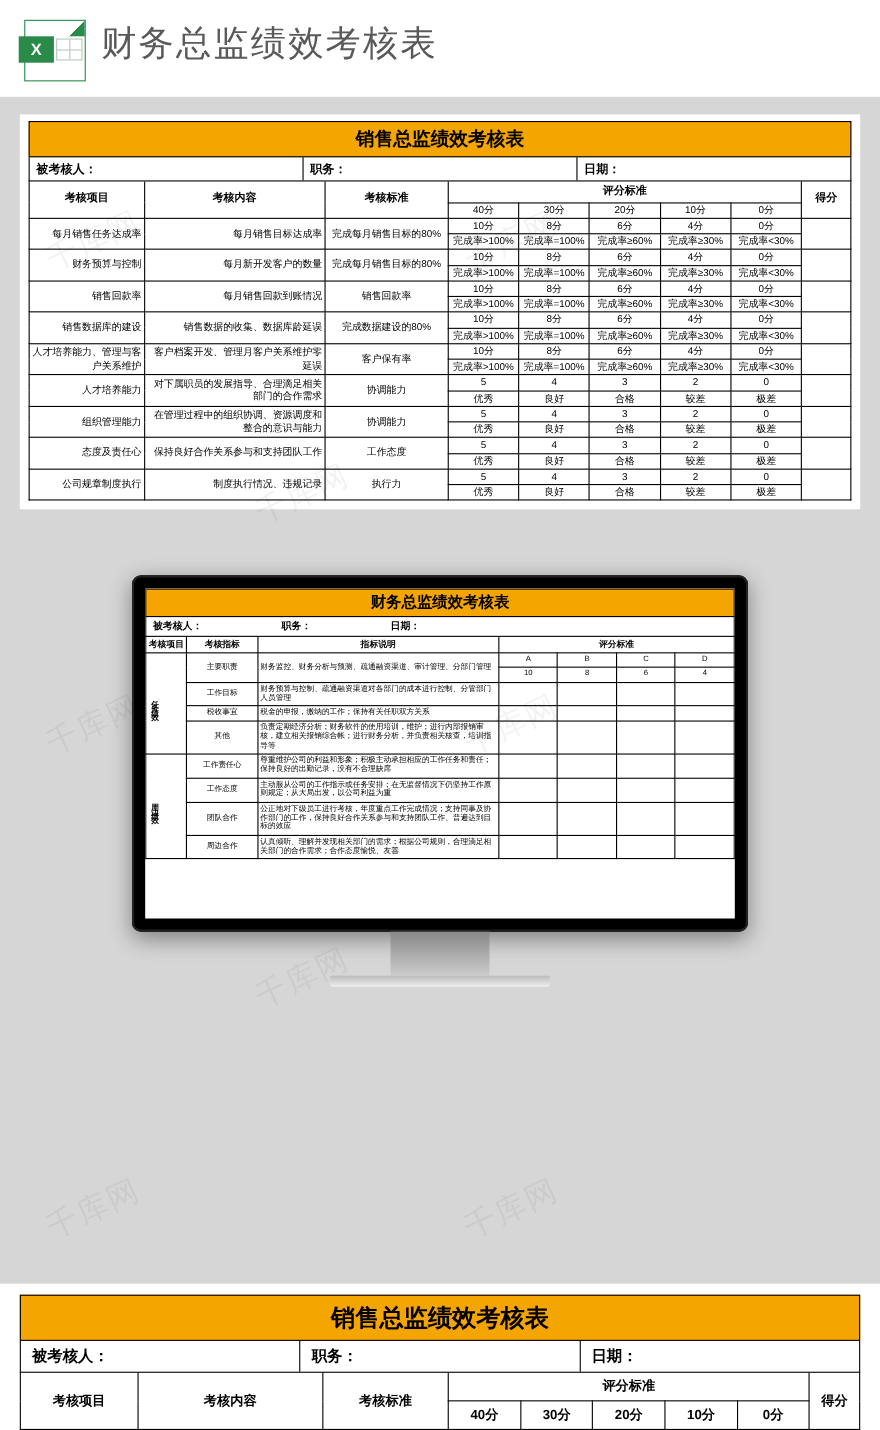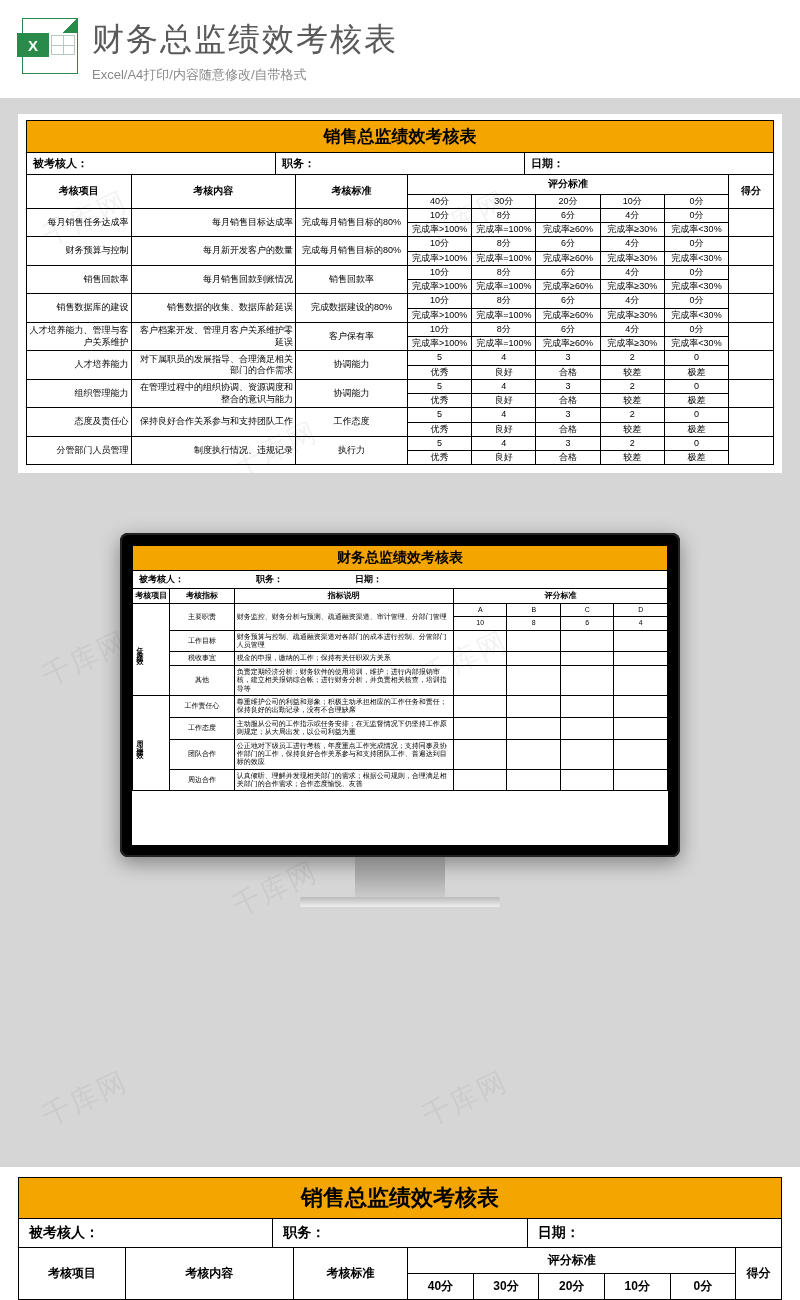--- a/index.html
+++ b/index.html
@@ -54,21 +54,20 @@
 <body>
 
 <div class="header">
   <div class="excel-ico">
     <div class="fold"></div>
       <div class="x">X</div>
       <div class="grid"></div>
   </div>
   <div class="titleblk">
     <h1>财务总监绩效考核表</h1>
-    <div class="subtitle">Excel/A4打印/内容随意修改/自带格式</div>
   </div>
 </div>
 
 <div class="card">
   <div class="s1-title">销售总监绩效考核表</div>
   <div class="s1-meta">
     <div class="c">被考核人：</div>
     <div class="c">职务：</div>
     <div class="c">日期：</div>
   </div>
@@ -239,21 +238,21 @@
           <td rowspan="2"></td>
         </tr>
         <tr>
           <td>优秀</td>
           <td>良好</td>
           <td>合格</td>
           <td>较差</td>
           <td>极差</td>
         </tr>
         <tr>
-          <td rowspan="2" class="lft">分管部门人员管理</td>
+          <td rowspan="2" class="lft">公司规章制度执行</td>
           <td rowspan="2" class="lft">制度执行情况、违规记录</td>
           <td rowspan="2">执行力</td>
           <td>5</td>
           <td>4</td>
           <td>3</td>
           <td>2</td>
           <td>0</td>
           <td rowspan="2"></td>
         </tr>
         <tr>

